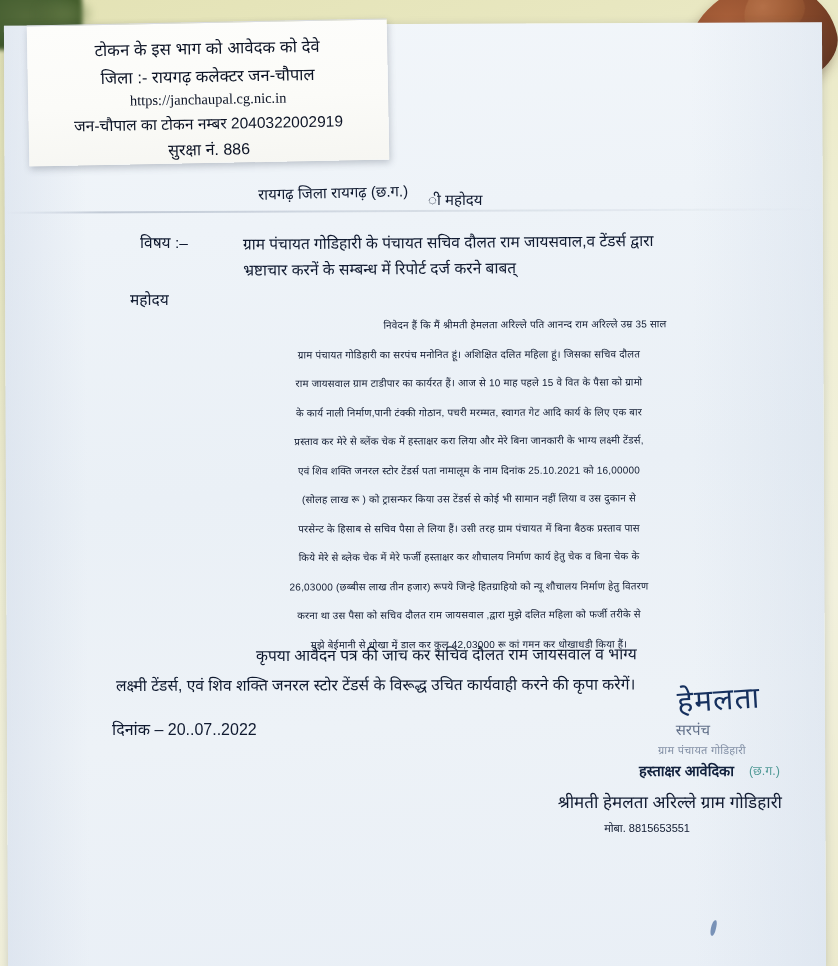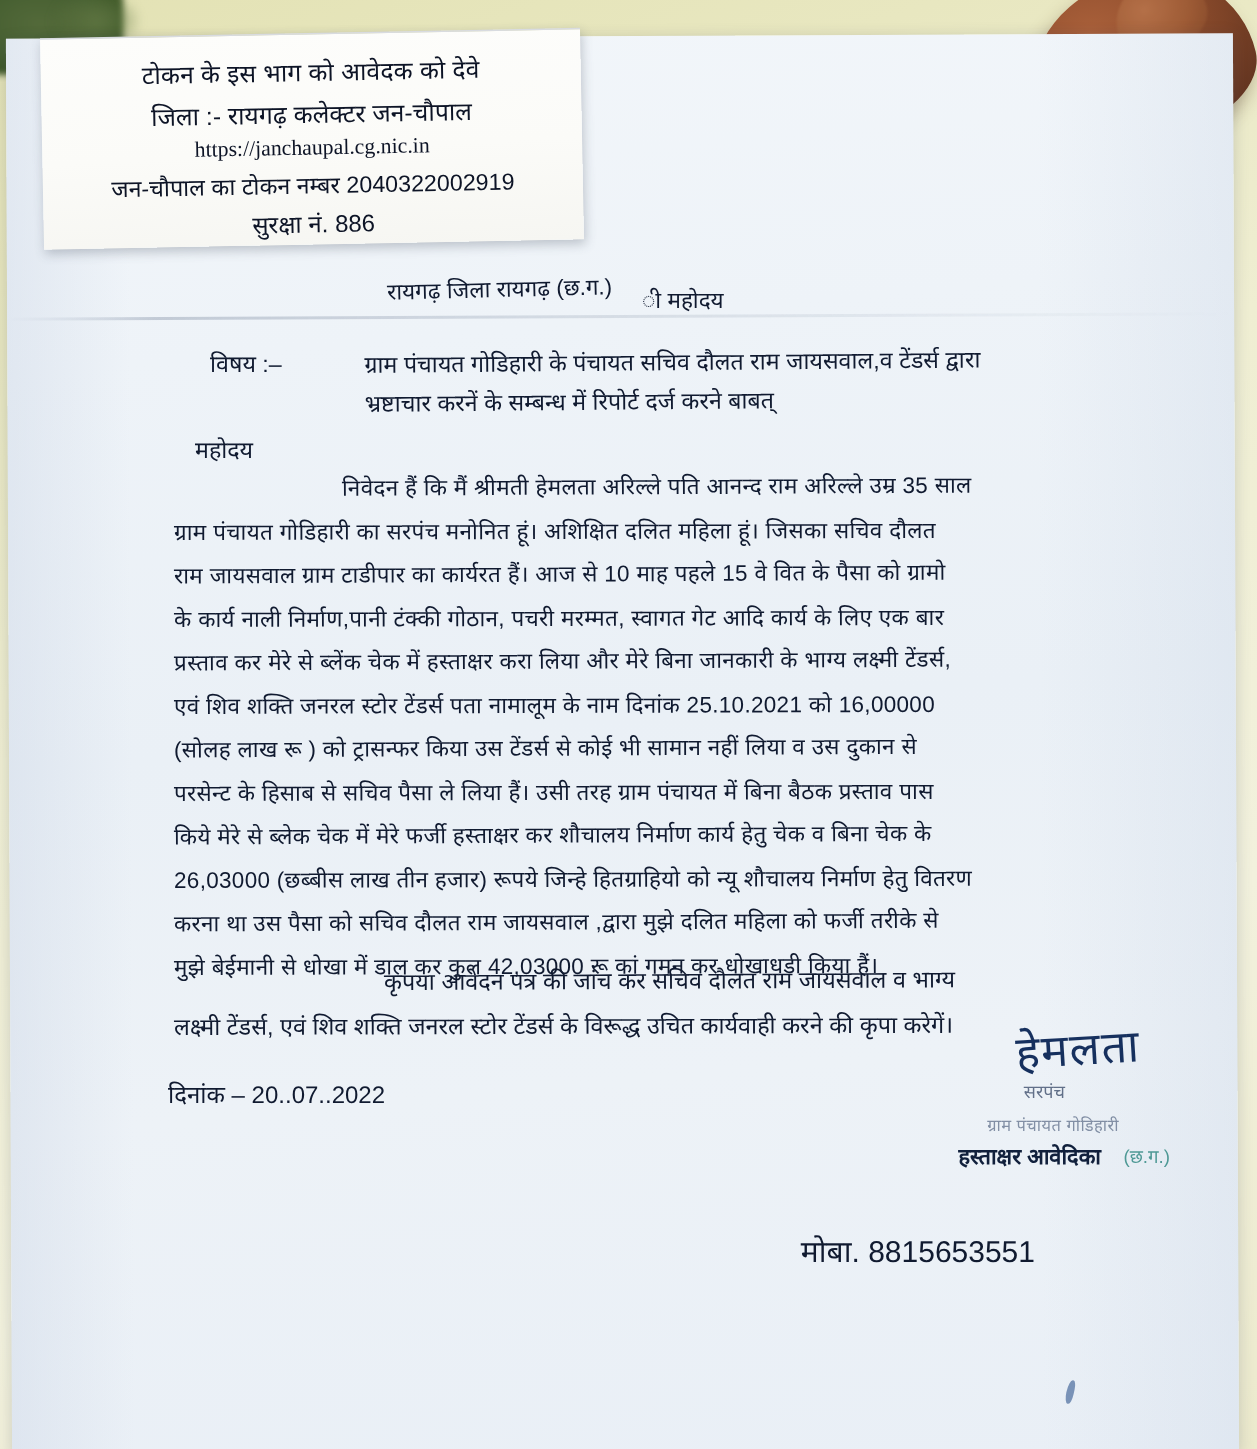--- a/index.html
+++ b/index.html
@@ -156,21 +156,22 @@
     position: absolute; left: 130px; top: 288px;
     font-size: 15.5px;
     font-family: Liberation Serif, serif;
   }
 
   
   .body {
     position: absolute;
     left: 116px; top: 312px;
     width: 706px;
-    font-size: 15px;
+    font-size: 10px;
+    text-align: center;
   }
   .body .ln {
     display: block;
     white-space: nowrap;
     height: 29px;
     line-height: 29px;
     transform-origin: left center;
   }
   .body .ln.indent { padding-left: 112px; }
   .ln.j { letter-spacing: .2px; }
@@ -198,21 +199,21 @@
   .sig-name {
     position: absolute; right: 78px; top: 678px;
     font-size: 30px;
     color: #16305e;
     font-family: "Liberation Serif", serif;
     transform: rotate(-3.5deg);
     letter-spacing: 1px;
   }
   .sig-role {
     position: absolute; right: 128px; top: 719px;
-    font-size: 12px;
+    font-size: 15px;
     color: #4a5a76;
     opacity: .85;
   }
   .stamp-line {
     position: absolute; right: 92px; top: 742px;
     font-size: 11px;
     color: #5a6a86;
     opacity: .72;
     letter-spacing: .3px;
     margin-left: 32px;
@@ -229,21 +230,21 @@
     font-weight: bold;
     color: #11203c;
     text-align: center;
   }
   .sig-full {
     position: absolute; right: 56px; top: 790px;
     font-size: 17px;
   }
   .sig-mobile {
     position: absolute; right: 148px; top: 820px;
-    font-size: 20px;
+    font-size: 11px;
   }
 
   
   .speck {
     position: absolute; right: 122px; top: 920px;
     width: 5px; height: 16px;
     background: #5d7ba8;
     border-radius: 60% 40% 50% 50%;
     transform: rotate(12deg);
     opacity: .8;
@@ -308,17 +309,18 @@
       <span class="ln">लक्ष्मी टेंडर्स, एवं शिव शक्ति जनरल स्टोर टेंडर्स के विरूद्ध उचित कार्यवाही करने की कृपा करेगें।</span>
     </div>
 
     <div class="date-line">दिनांक  –  20..07..2022</div>
 
     <div class="sig-name">हेमलता</div>
     <div class="sig-role">सरपंच</div>
     <div class="stamp-line">ग्राम पंचायत गोडिहारी</div>
     <div class="stamp-state">(छ.ग.)</div>
     <div class="sig-label">हस्ताक्षर आवेदिका</div>
+    <div class="sig-full">श्रीमती हेमलता अरिल्ले ग्राम गोडिहारी</div>
     <div class="sig-mobile">मोबा. 8815653551</div>
 
     <div class="speck"></div>
   </div>
 </div>
 
 </body></html>

